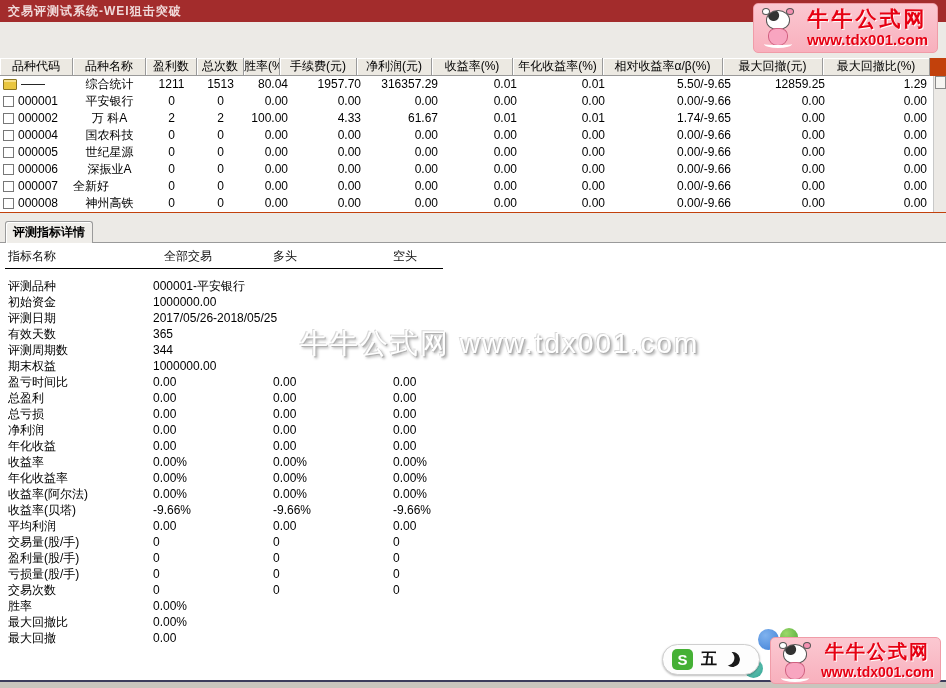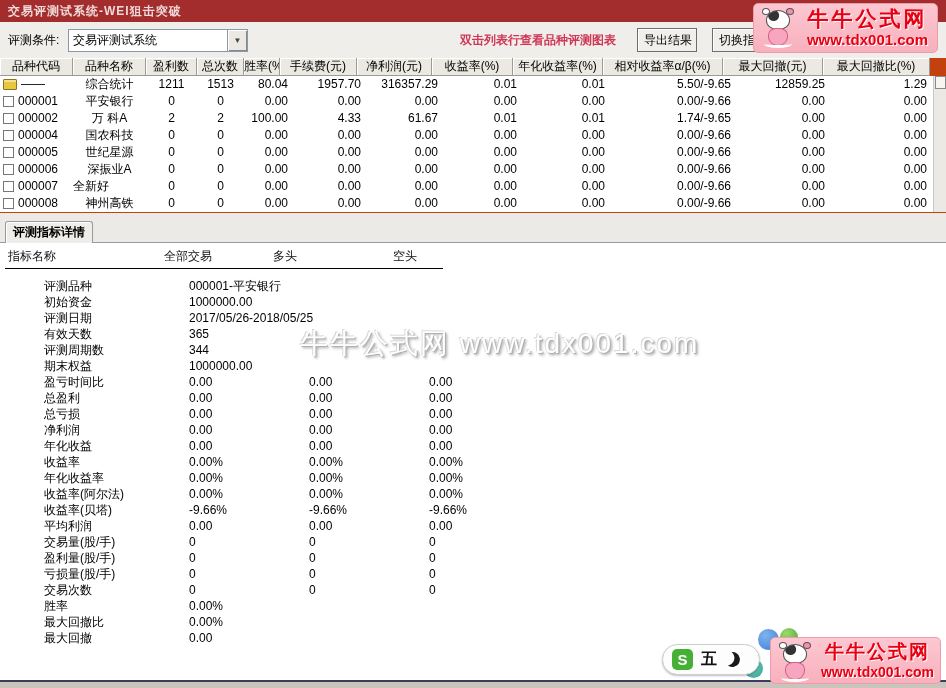--- a/index.html
+++ b/index.html
@@ -50,21 +50,21 @@
   .folder { display:inline-block; width:14px; height:11px; background:#E9C63F; border:1px solid #8a7420; border-radius:1px; box-shadow:inset 0 2px 0 #F6E08A; flex:0 0 14px; }
   .vscroll { position:absolute; left:933px; top:18px; width:13px; height:136px; background:#ECE9E5; border-left:1px solid #c8c8c8; }
   .vthumb { position:absolute; left:1px; top:0; width:11px; height:13px; background:#F6F5F2; border:1px solid #8a8a8a; }
 
   
   .tab { position:absolute; left:5px; top:221px; width:88px; height:22px; background:#EFEDE9; border:1px solid #9a9a9a; border-bottom:none; border-radius:3px 3px 0 0; text-align:center; line-height:21px; font-weight:bold; z-index:5; box-shadow:inset 1px 1px 0 #fff; }
   .dpanel { position:absolute; left:0; top:242px; width:946px; height:438px; background:#fff; border-top:1px solid #9a9a9a; }
   .dhead { position:absolute; left:0; top:5px; height:18px; width:946px; }
   .dhead span { position:absolute; top:0; font-size:12px; color:#111; }
   .dheadline { position:absolute; left:5px; top:25px; width:438px; border-top:1px solid #000; }
-  .drows { position:absolute; left:0; top:35px; width:946px;padding-left:36px; }
+  .drows { position:absolute; left:0; top:35px; width:946px; }
   .drow { position:relative; height:16px; line-height:16px; }
   .drow span { position:absolute; top:0; white-space:nowrap; font-size:12px; }
   .watermark { position:absolute; left:300px; top:82px; font-size:28px; letter-spacing:2px; color:#fff; text-shadow:1px 1px 0 #b0b0b0, -1px -1px 0 #d8d8d8, 2px 2px 3px #9a9a9a; white-space:nowrap; pointer-events:none; }
 
   
   .bottom-edge { position:absolute; left:0; top:680px; width:946px; height:8px; background:#C9C5BD; border-top:2px solid #3C3C5C; }
   .ime { position:absolute; left:662px; top:644px; width:98px; height:31px; background:#FDFDFD; border:1px solid #cfcfcf; border-radius:16px; box-shadow:0 1px 2px rgba(0,0,0,.25); display:flex; align-items:center; gap:8px; padding:0 9px; z-index:20; }
   .sogou-s { width:21px; height:21px; background:#45B035; border-radius:5px; color:#fff; font-weight:bold; font-size:15px; text-align:center; line-height:21px; }
   .ime-mode { font-size:16px; font-weight:bold; color:#111; }
   .crescent { width:15px; height:15px; border-radius:50%; box-shadow:inset -5px -3px 0 0 #1a1a1a; transform:rotate(-15deg); }
@@ -75,30 +75,20 @@
 </style>
 </head>
 <body>
 
 <div class="window">
 
   <div class="titlebar">
     <span>交易评测试系统-WEI狙击突破</span>
   </div>
 
-  <div class="toolbar">
-    <span class="tb-label">评测条件:</span>
-    <div class="combobox">
-      <span class="combo-value">交易评测试系统</span>
-      <span class="combo-btn"><span class="combo-arrow">▼</span></span>
-    </div>
-    <span class="hint">双击列表行查看品种评测图表</span>
-    <button class="btn export">导出结果</button>
-    <button class="btn switch">切换指</button>
-  </div>
 
   <div class="rtable">
     <div class="rhead">
         <div class="hcell" style="width: 73px;">品种代码</div>
         <div class="hcell" style="width: 73px;">品种名称</div>
         <div class="hcell" style="width: 51px;">盈利数</div>
         <div class="hcell" style="width: 47px;">总次数</div>
         <div class="hcell" style="width: 36px;">胜率(%)</div>
         <div class="hcell" style="width: 77px;">手续费(元)</div>
         <div class="hcell" style="width: 75px;">净利润(元)</div>

